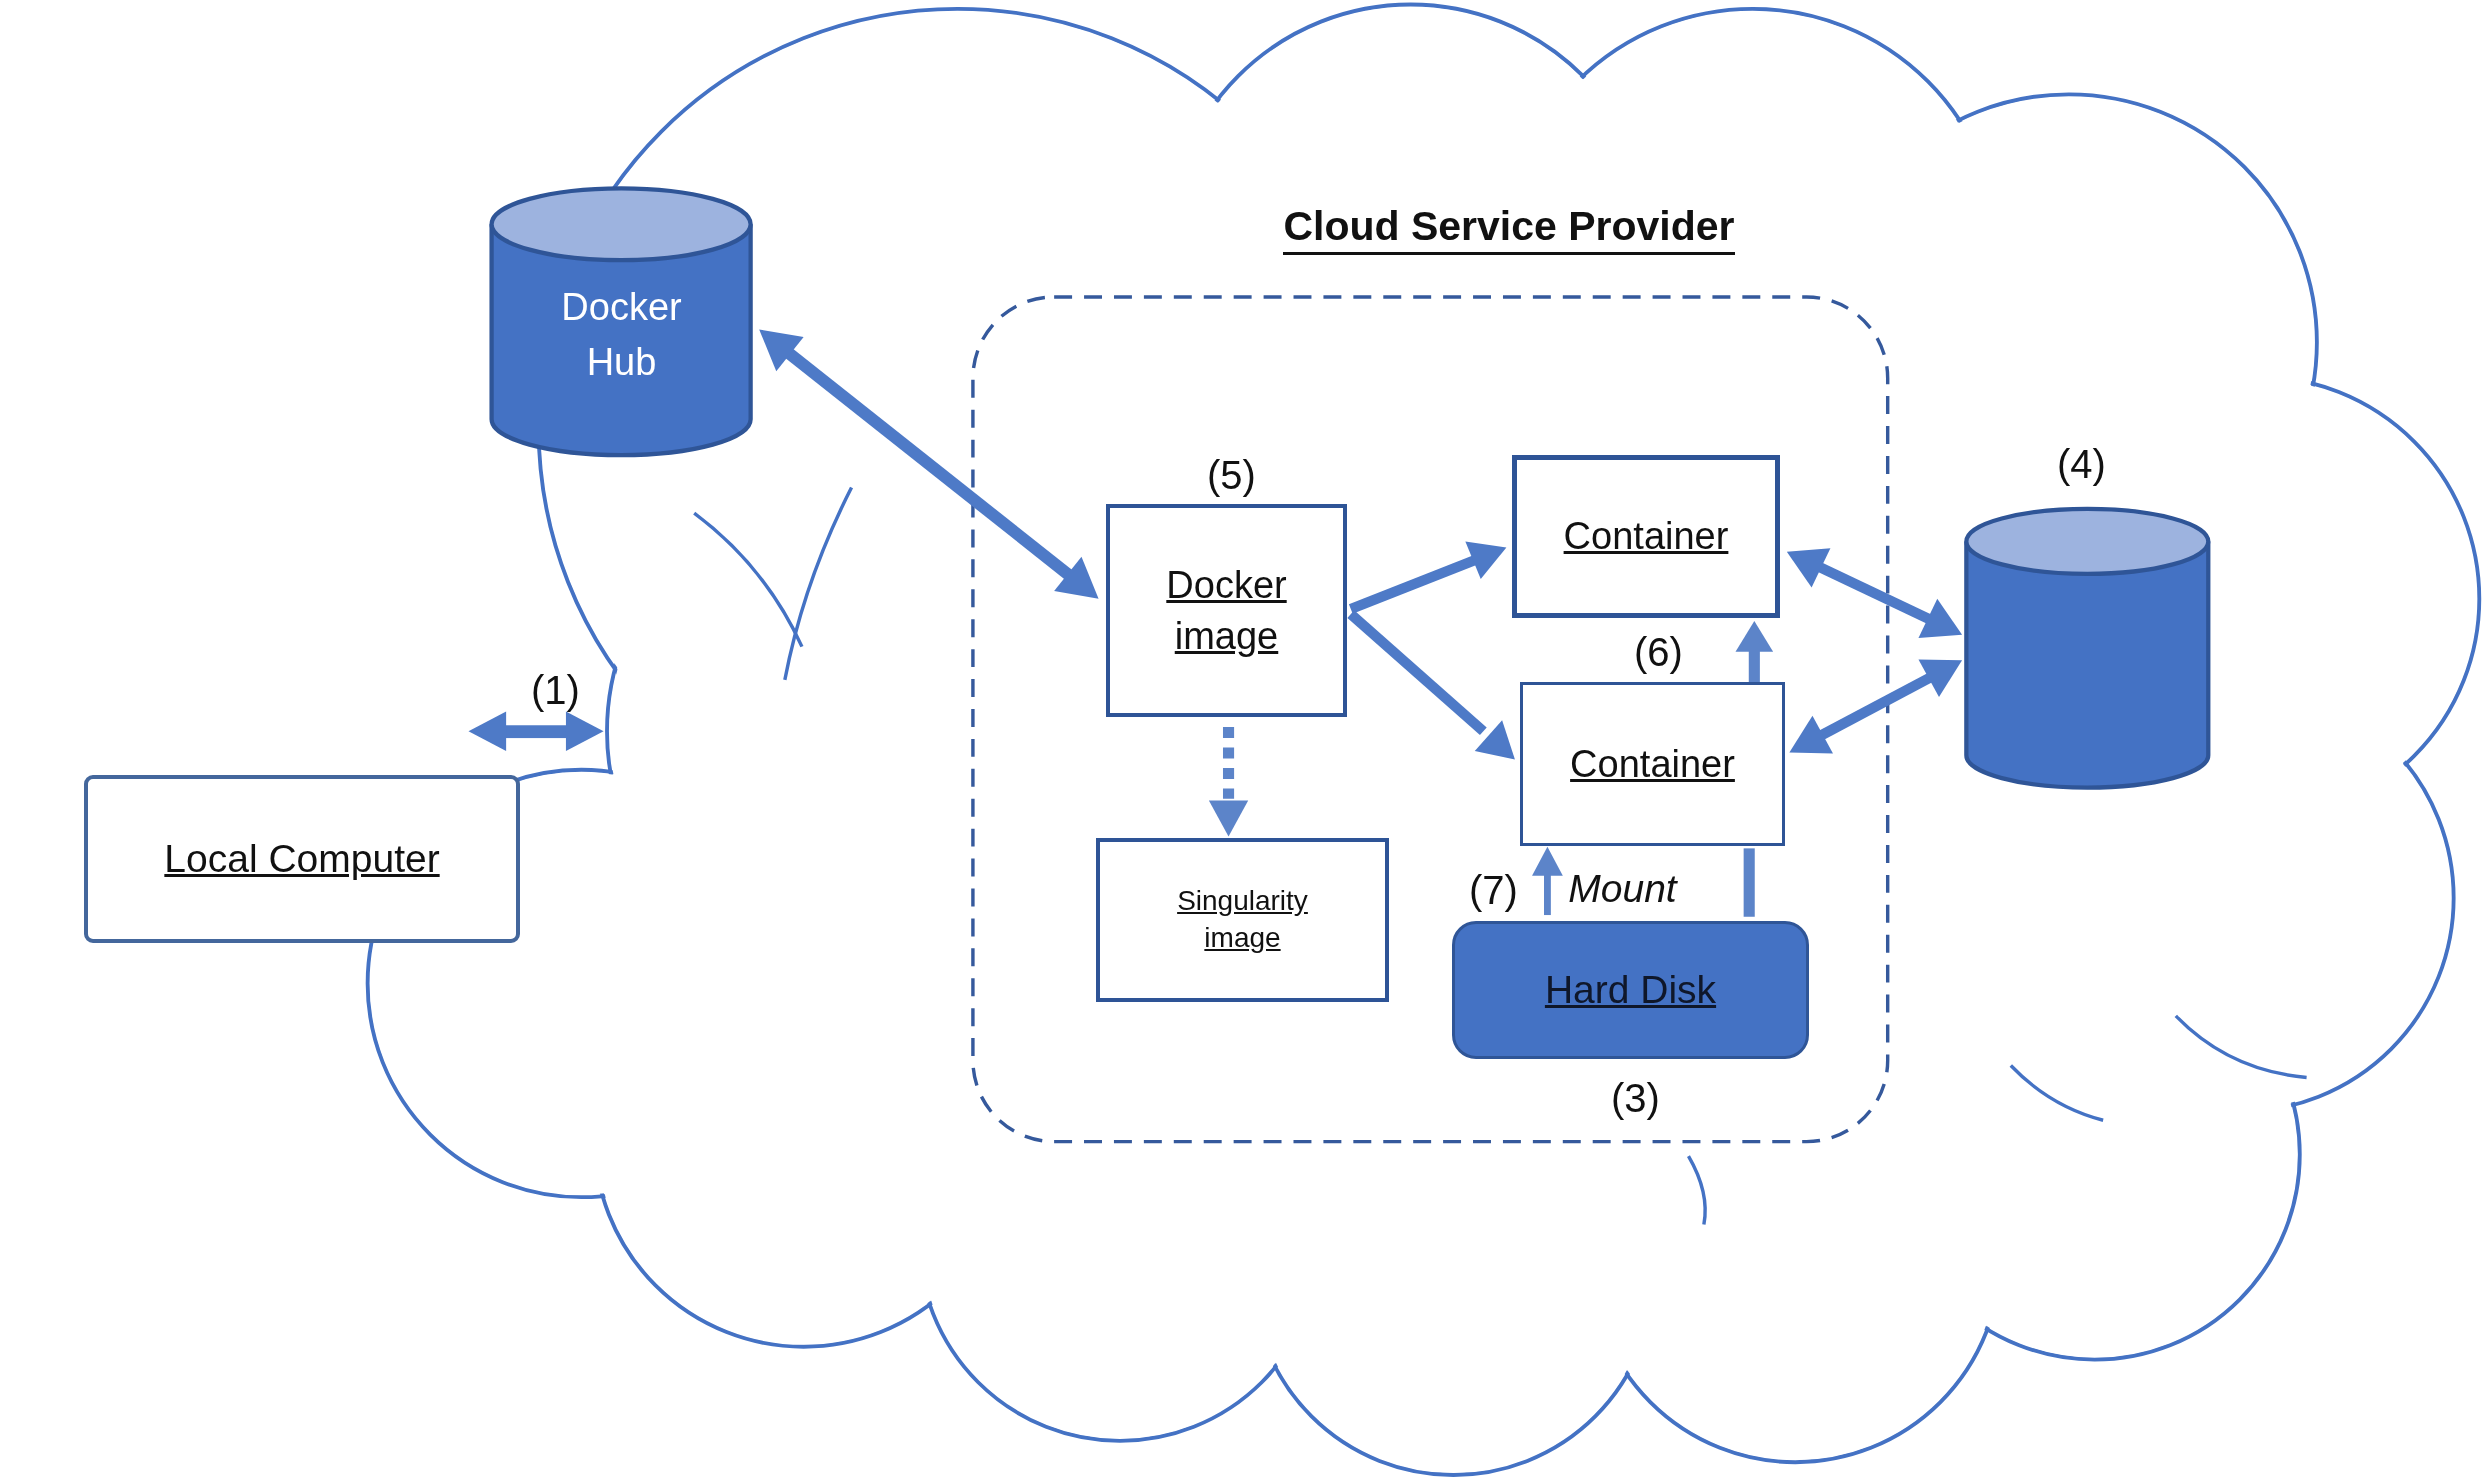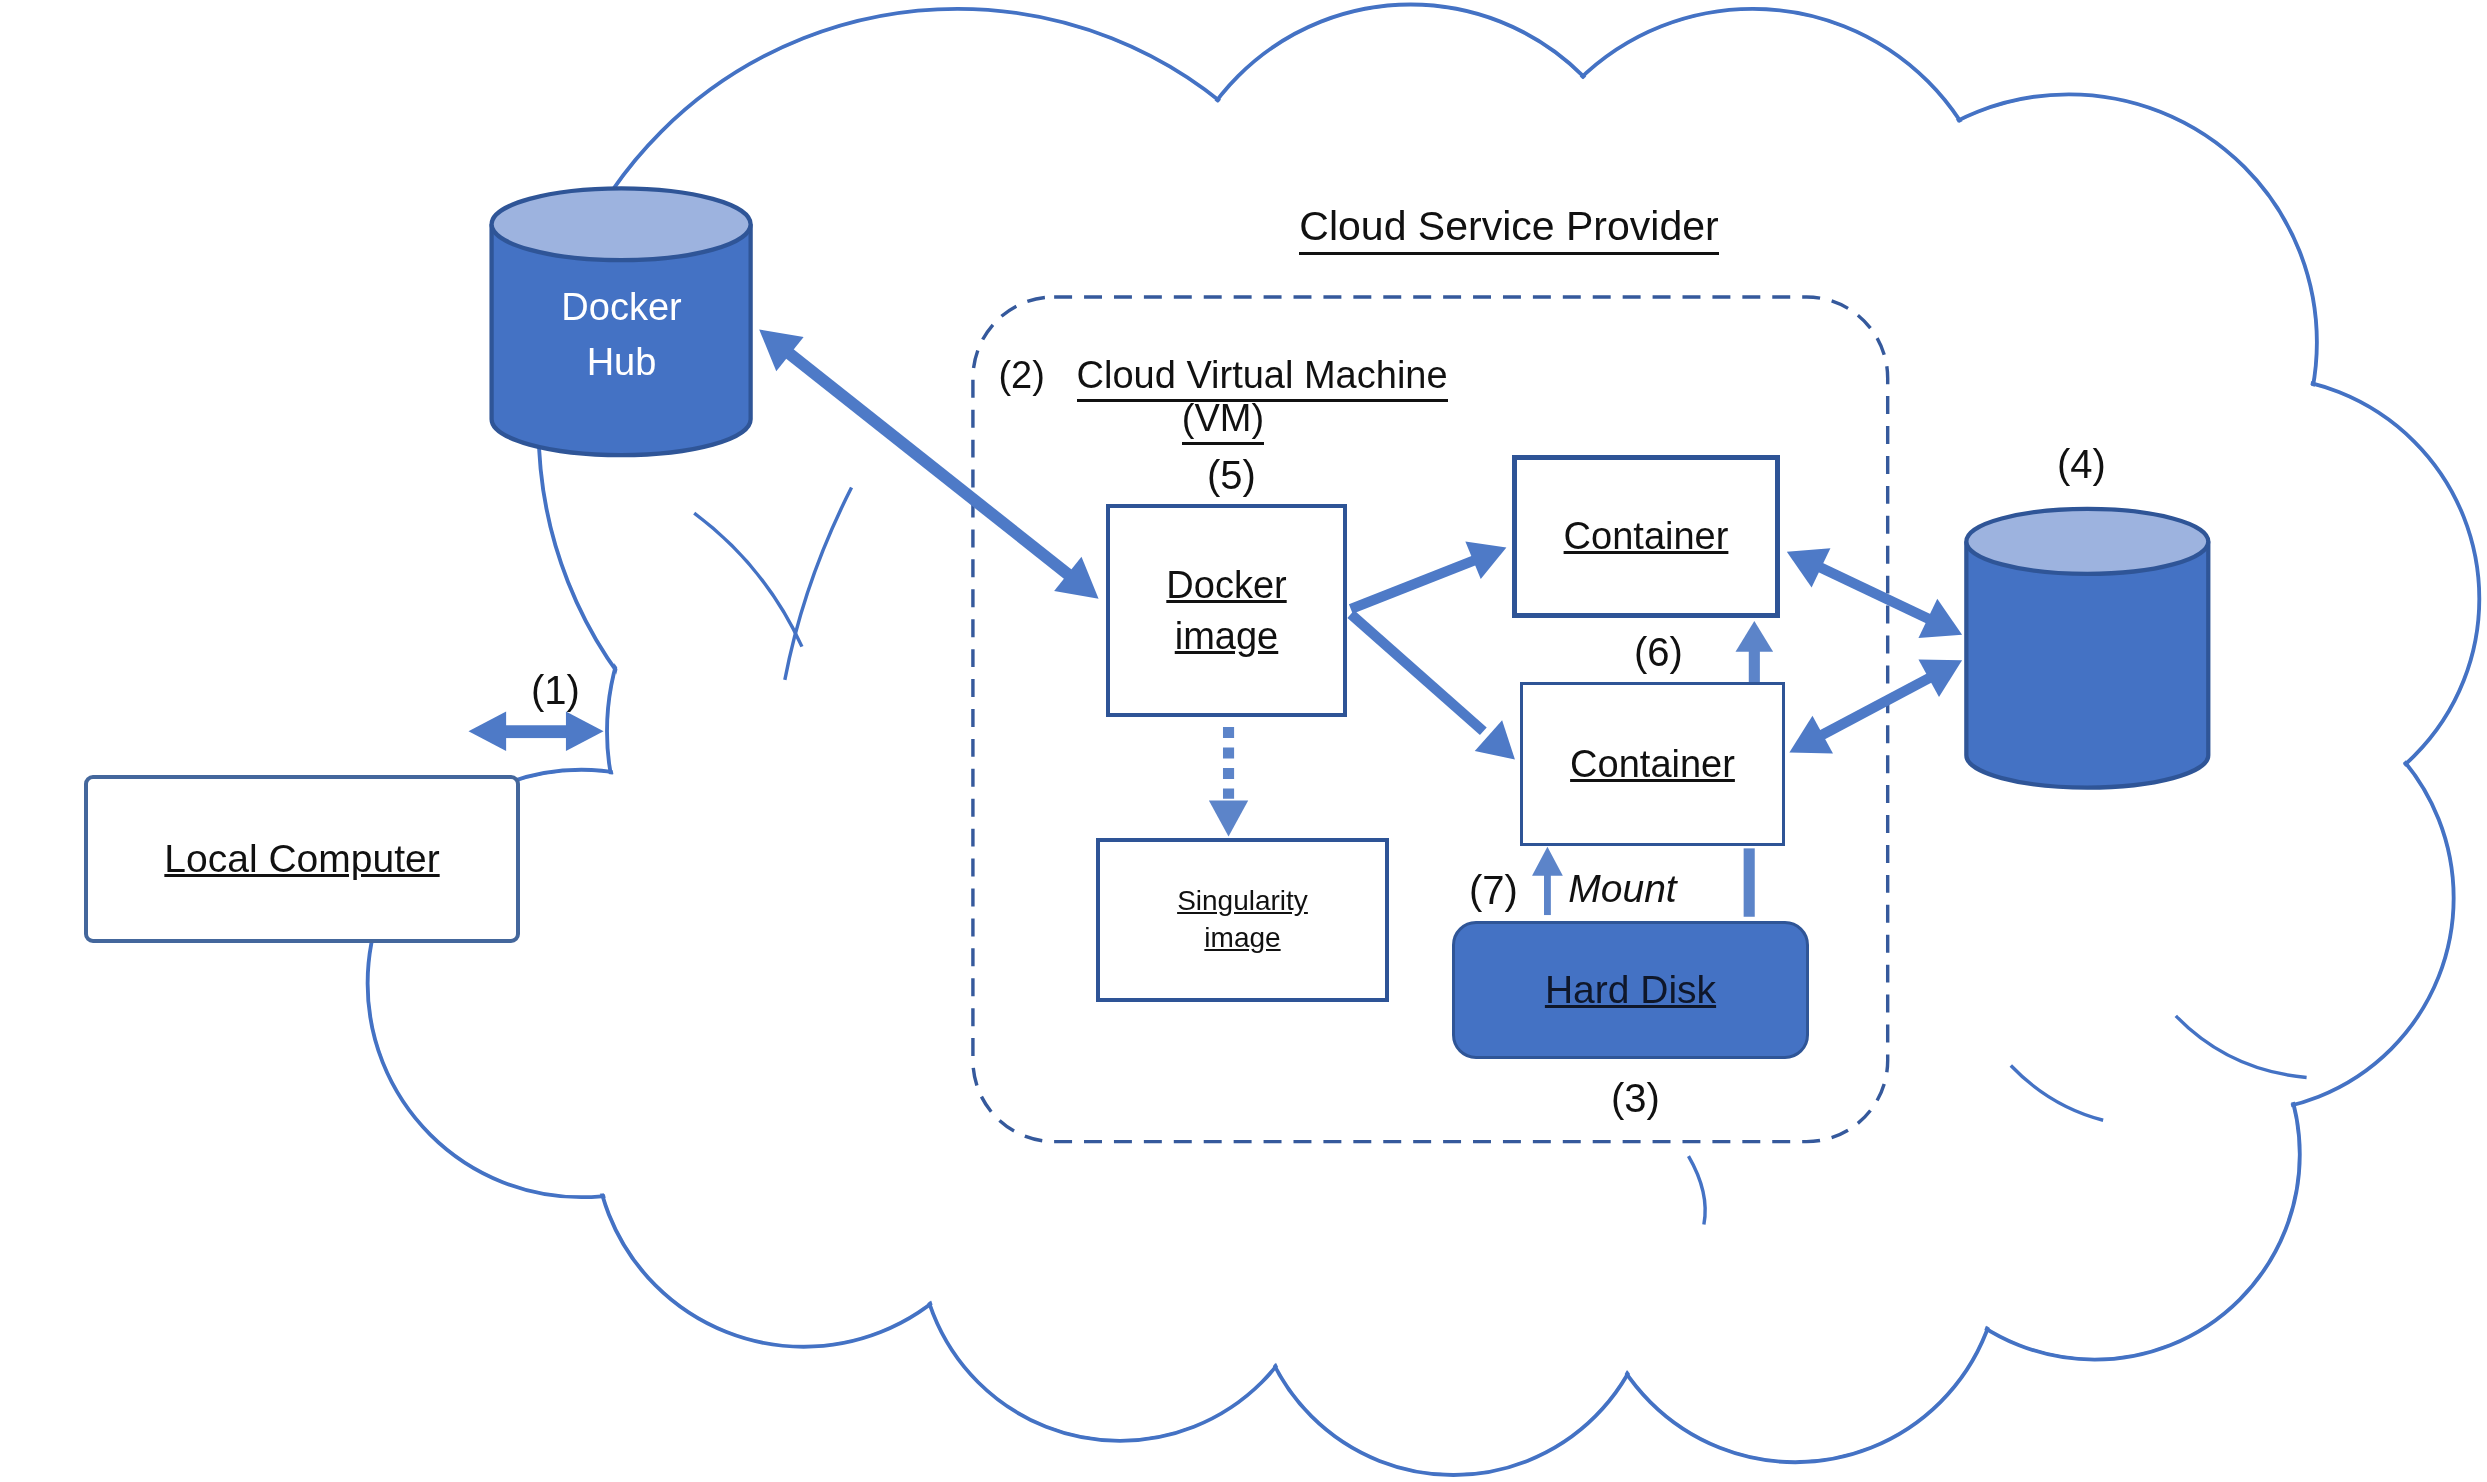--- a/index.html
+++ b/index.html
@@ -17,21 +17,21 @@
   .local-os{left:141px;top:607px;width:299px;height:167px;border:5.1px solid #000;border-radius:26px;font-size:39px;}
   .local-computer{left:84px;top:775px;width:436px;height:168px;border:4.3px solid #44679C;border-radius:9px;font-size:39px;}
   .hard-disk{left:1452px;top:921px;width:357px;height:138px;border:3.4px solid #2F5597;border-radius:24px;
              background:#4472C4;color:#0f172a;font-size:39px;}
   .cyl-label{position:absolute;text-align:center;color:#fff;font-size:38px;line-height:1.45;}
   .dh-label{left:492px;top:280px;width:259px;}
   .sb-label{left:1966px;top:597px;width:242px;}
   .num{position:absolute;width:103px;height:48px;display:flex;align-items:center;justify-content:center;
        font-size:40px;color:#111;}
   .title-csp{position:absolute;left:1248px;top:203px;width:522px;text-align:center;
-             font-size:41px;font-weight:400;}
+             font-size:41px;font-weight:700;}
   .title-vm{position:absolute;left:975px;top:354px;width:496px;text-align:center;font-size:38px;}
   .u{border-bottom:3.4px solid #111;padding-bottom:3.4px;}
   .mount{position:absolute;left:1550px;top:865px;width:145px;height:48px;display:flex;
          align-items:center;justify-content:center;font-size:39px;font-style:italic;}
 </style>
 </head>
 <body>
 
 <div class="canvas">
 
@@ -159,25 +159,20 @@
     <g stroke="#2F5597" stroke-width="5">
       <path d="M 2300 633 L 2300 883 A 141.5 38 0 0 0 2583 883 L 2583 633" fill="#4472C4"></path>
       <ellipse cx="2441.5" cy="633" rx="141.5" ry="38" fill="#9DB3DF"></ellipse>
     </g>
   </svg>
 
   <div class="title-csp">
     <span class="u">Cloud Service Provider</span>
   </div>
 
-  <div class="title-vm">
-    <span>(2)</span>
-    <span>&nbsp;</span>
-    <span class="u">Cloud Virtual Machine (VM)</span>
-  </div>
 
   <div class="cyl-label dh-label">
     <div>Docker</div>
     <div>Hub</div>
   </div>
 
   <div class="node local-computer">
     <div class="inner">Local Computer</div>
   </div>
 

